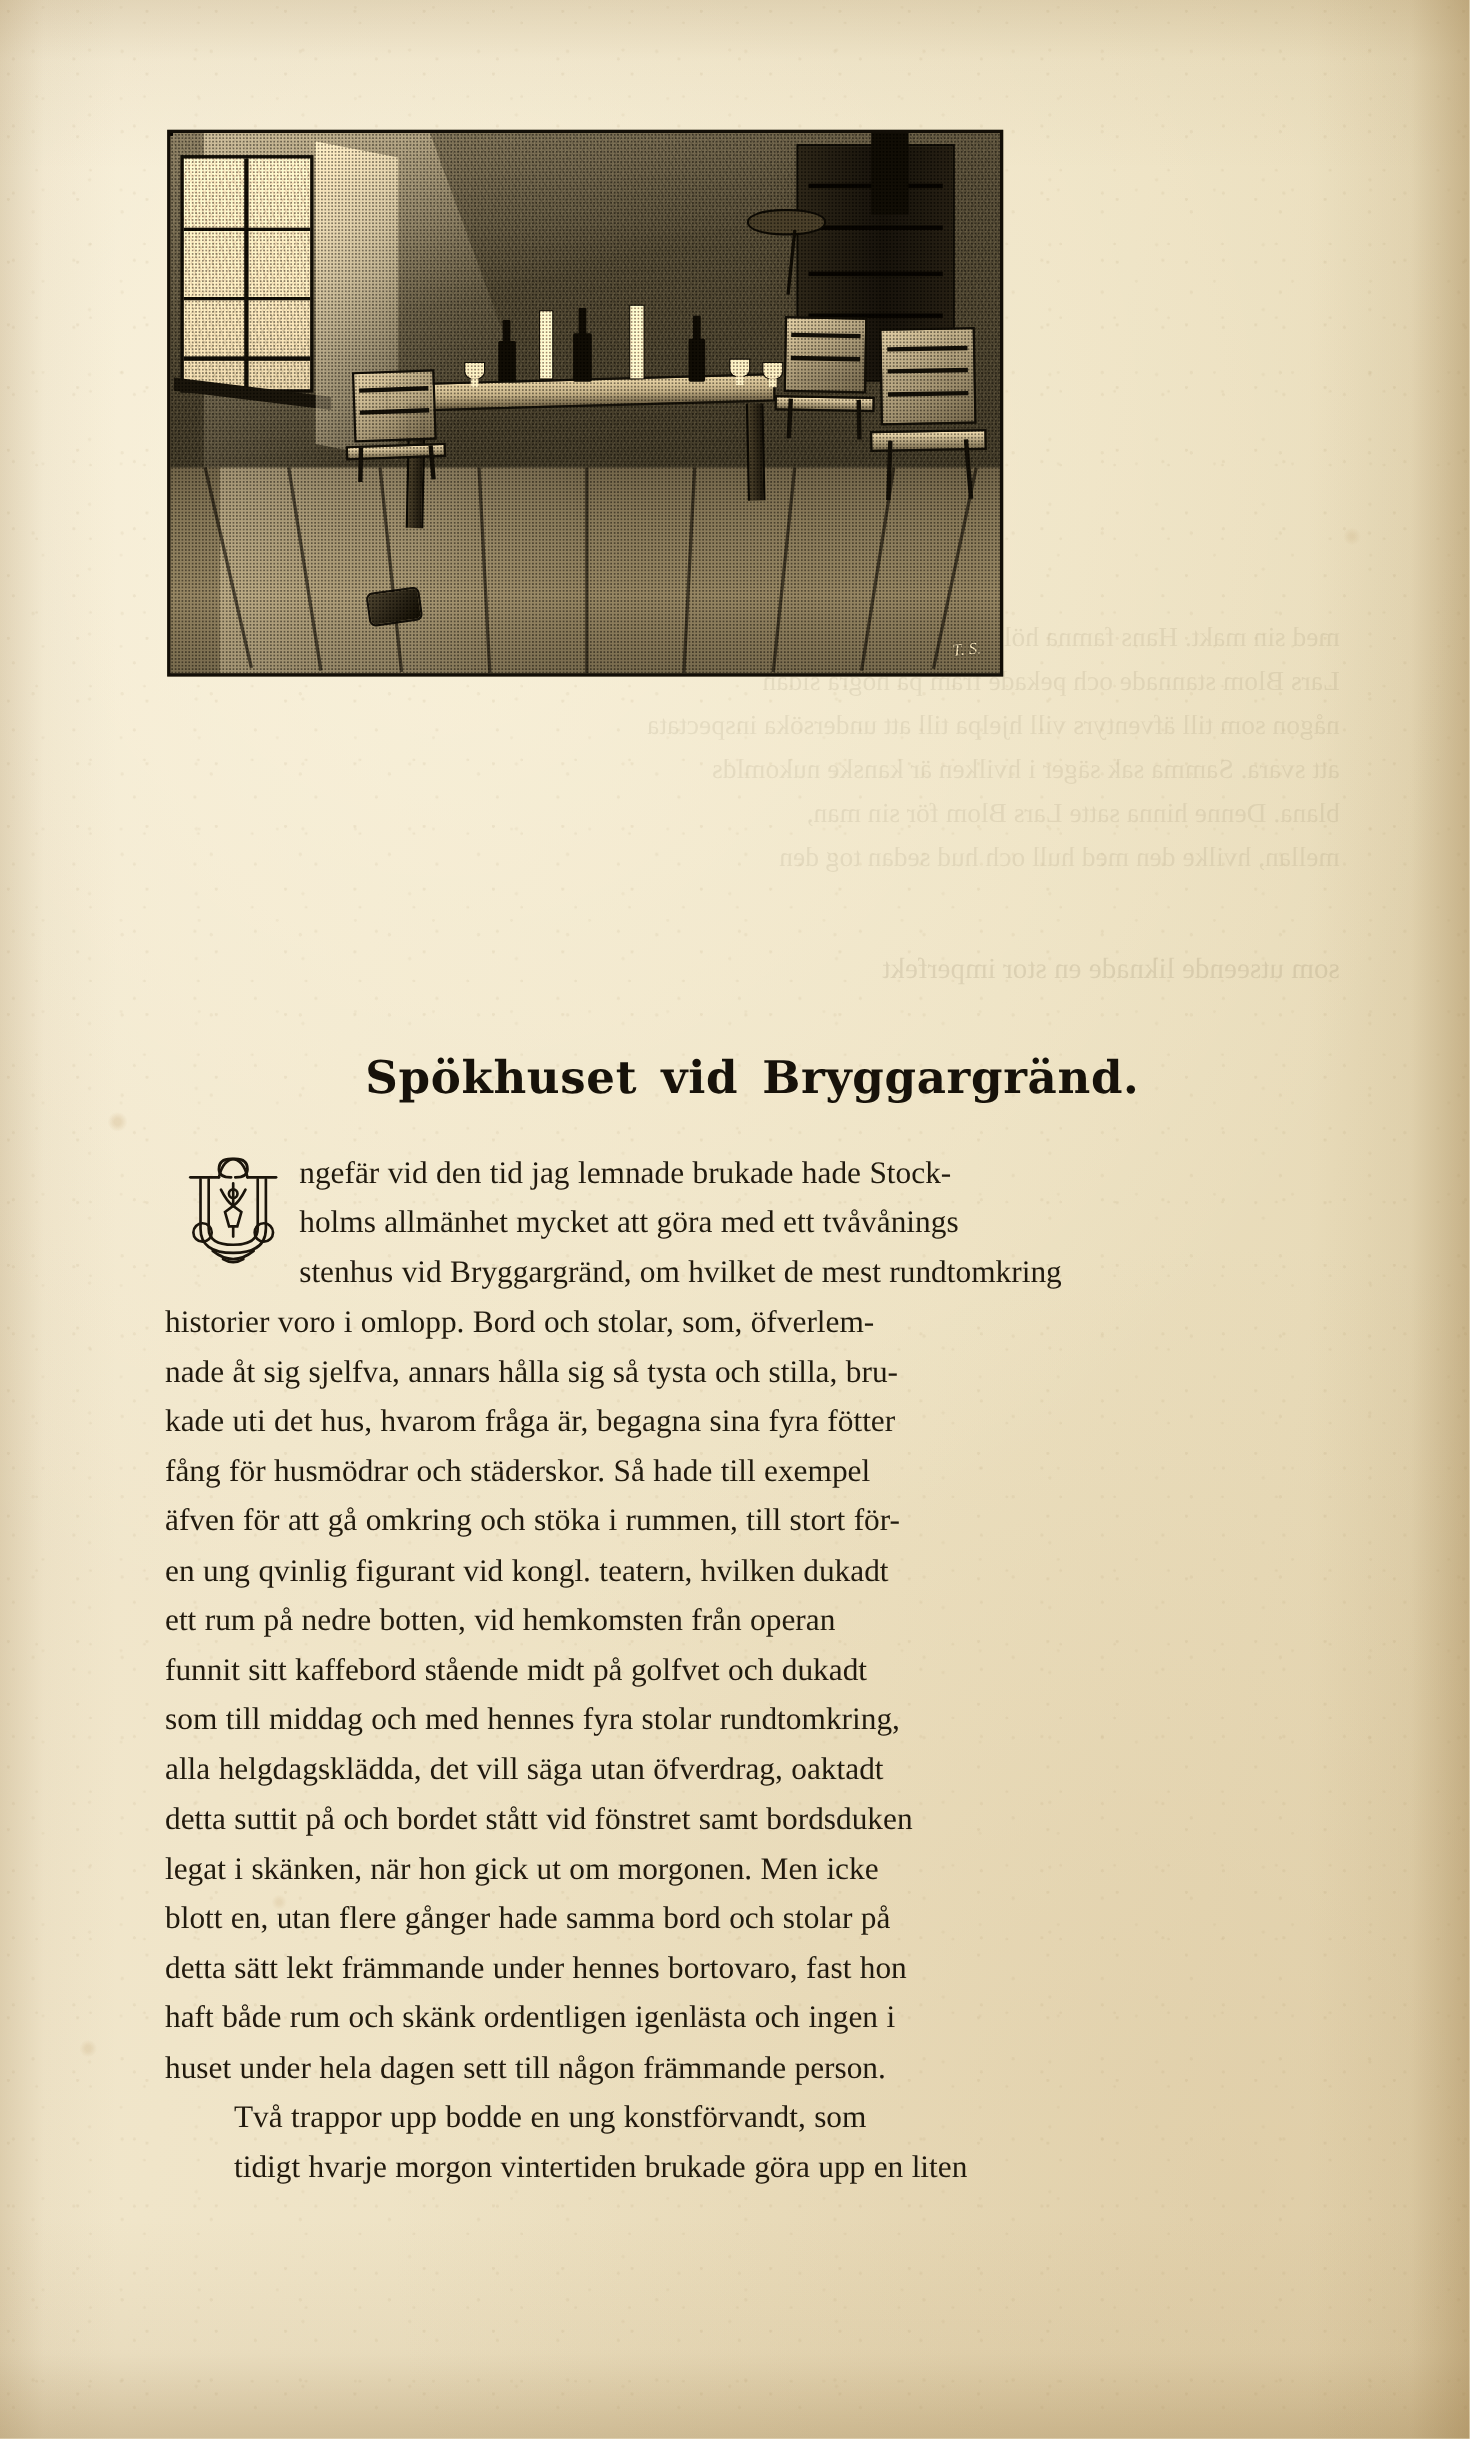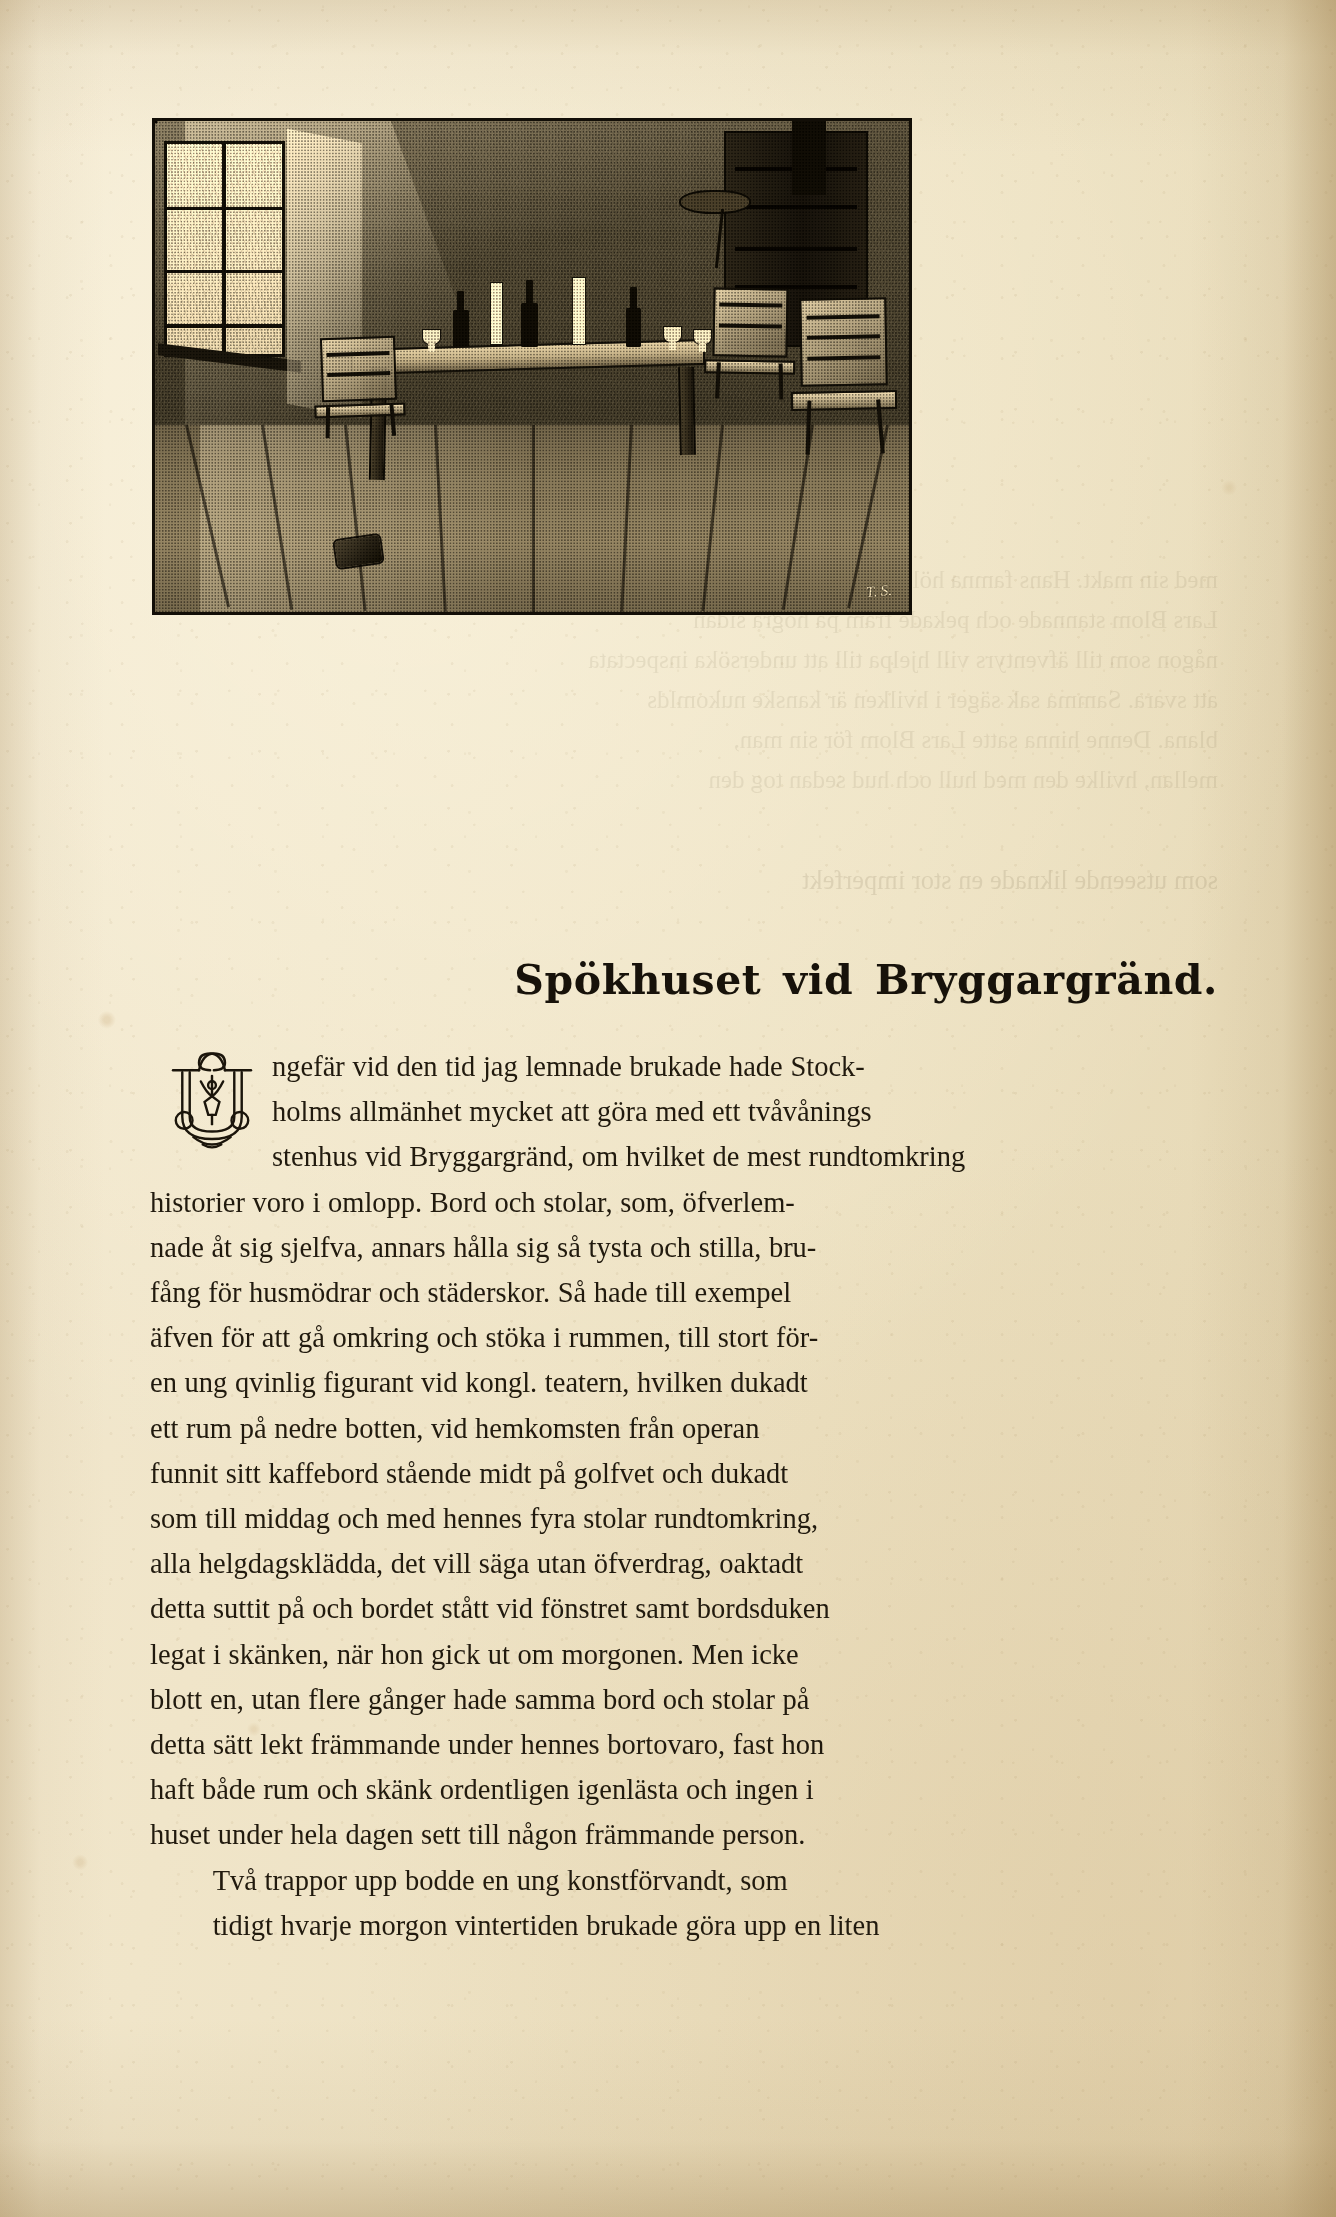--- a/index.html
+++ b/index.html
@@ -263,21 +263,21 @@
   
   .content {
     position: absolute;
     left: 150px;
     top: 660px;
     width: 1068px;
     z-index: 6;
   }
 
   .title {
-    text-align: right;
+    text-align: center;
     font-size: 41px;
     letter-spacing: .6px;
     color: #17120a;
     margin-top: 296px;
     margin-bottom: 40px;
     font-weight: 700;
     font-family: "DejaVu Serif", serif;
     word-spacing: 7px;
   }
 
@@ -465,20 +465,21 @@
             <path d="M40 96 Q60 112 80 96"></path>
             <path d="M50 104 Q60 110 70 104"></path>
           </g>
         </svg>
       </span>
       <span class="line">ngefär  vid  den  tid  jag  lemnade  brukade  hade  Stock-</span>
       <span class="line">holms  allmänhet  mycket  att  göra  med  ett  tvåvånings</span>
       <span class="line">stenhus  vid  Bryggargränd,  om  hvilket  de  mest  rundtomkring</span>
       <span class="line">historier  voro  i  omlopp.   Bord  och  stolar,  som,  öfverlem-</span>
       <span class="line">nade  åt  sig  sjelfva,  annars  hålla  sig  så  tysta  och  stilla,  bru-</span>
+      <span class="line">kade  uti  det  hus,  hvarom  fråga  är,  begagna  sina  fyra  fötter</span>
       <span class="line">fång  för  husmödrar  och  städerskor.   Så  hade  till  exempel</span>
       <span class="line">äfven  för  att  gå  omkring  och  stöka  i  rummen,  till  stort  för-</span>
       <span class="line">en  ung  qvinlig  figurant  vid  kongl. teatern,  hvilken  dukadt</span>
       <span class="line">ett  rum  på  nedre  botten,  vid  hemkomsten  från  operan</span>
       <span class="line">funnit  sitt  kaffebord  stående  midt  på  golfvet  och  dukadt</span>
       <span class="line">som  till  middag  och  med  hennes  fyra  stolar  rundtomkring,</span>
       <span class="line">alla  helgdagsklädda,  det  vill  säga  utan  öfverdrag,  oaktadt</span>
       <span class="line">detta  suttit  på  och  bordet  stått  vid  fönstret  samt  bordsduken</span>
       <span class="line">legat  i  skänken,  när  hon  gick  ut  om  morgonen.   Men  icke</span>
       <span class="line">blott  en,  utan  flere  gånger  hade  samma  bord  och  stolar  på</span>

